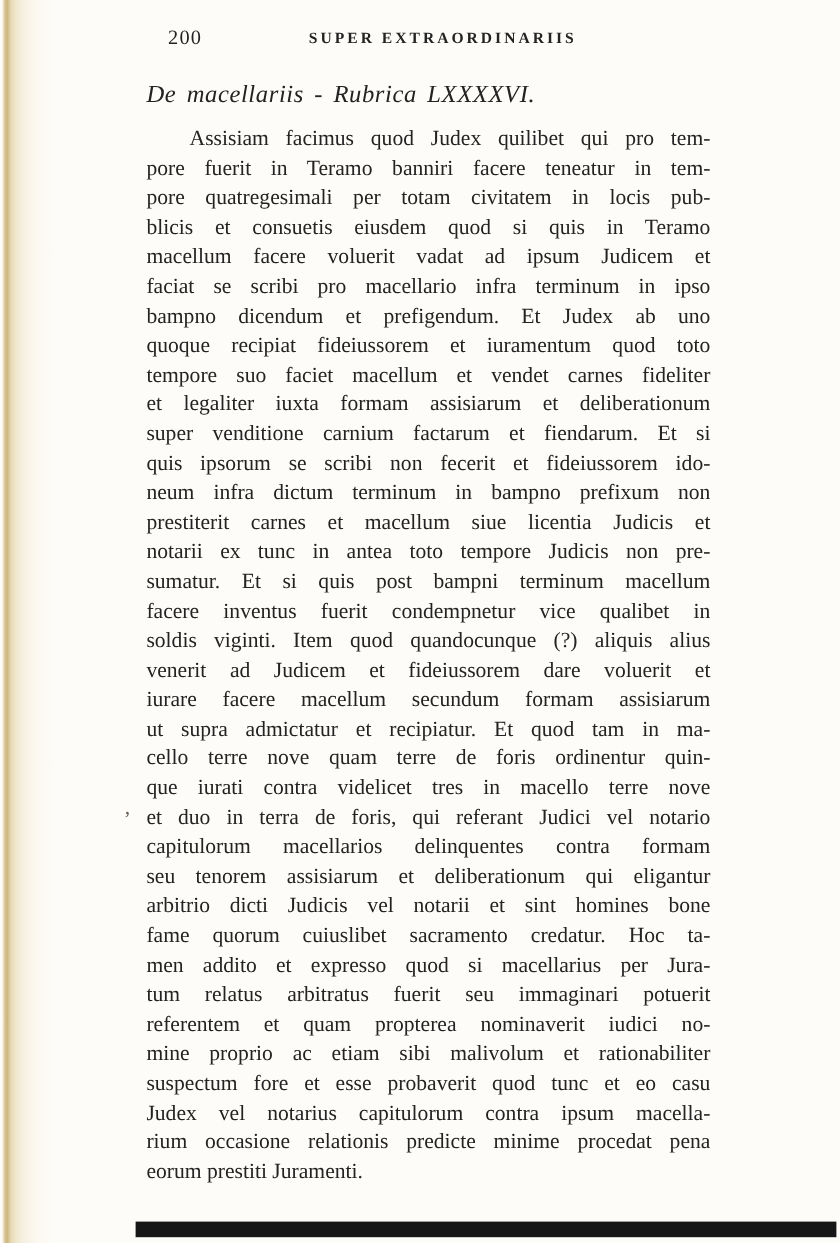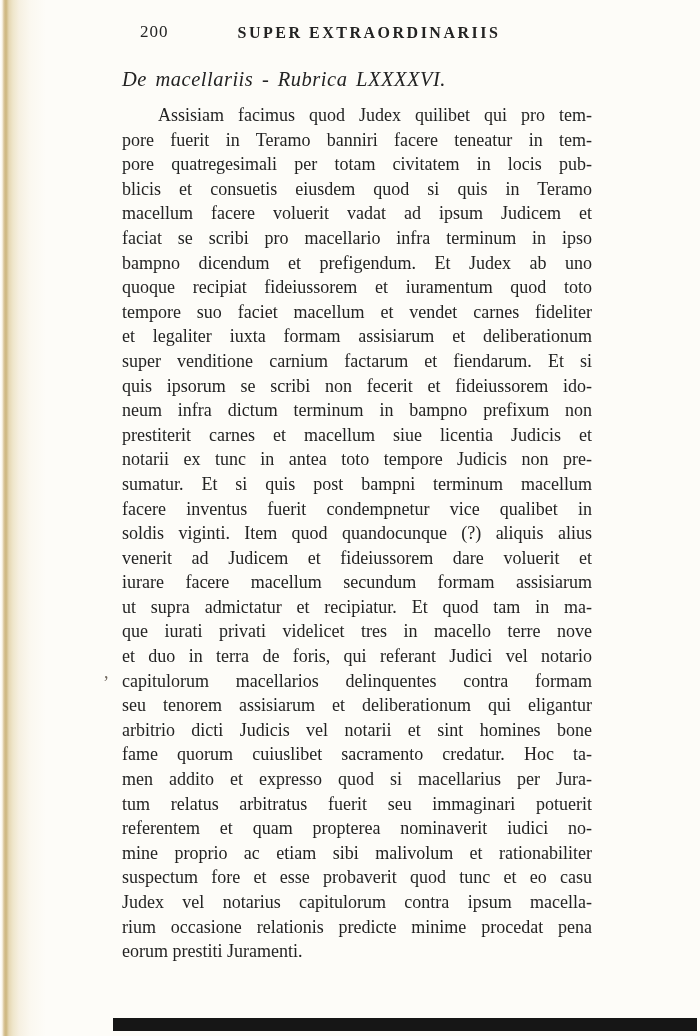--- a/index.html
+++ b/index.html
@@ -45,21 +45,21 @@
     top: 0;
     font-size: 17px;
     letter-spacing: 1px;
   }
   .running-head {
     position: absolute;
     left: 0;
     top: 2px;
     width: 100%;
     text-align: center;
-    font-size: 16px;
+    font-size: 13px;
     font-weight: bold;
     letter-spacing: 2.5px;
   }
 
   .chapter-title {
     position: absolute;
     left: 122px;
     top: 68px;
     width: 470px;
     text-align: left;
@@ -132,21 +132,22 @@
     <div class="body-line">quis ipsorum se scribi non fecerit et fideiussorem ido-</div>
     <div class="body-line">neum infra dictum terminum in bampno prefixum non</div>
     <div class="body-line">prestiterit carnes et macellum siue licentia Judicis et</div>
     <div class="body-line">notarii ex tunc in antea toto tempore Judicis non pre-</div>
     <div class="body-line">sumatur. Et si quis post bampni terminum macellum</div>
     <div class="body-line">facere inventus fuerit condempnetur vice qualibet in</div>
     <div class="body-line">soldis viginti. Item quod quandocunque (?) aliquis alius</div>
     <div class="body-line">venerit ad Judicem et fideiussorem dare voluerit et</div>
     <div class="body-line">iurare facere macellum secundum formam assisiarum</div>
     <div class="body-line">ut supra admictatur et recipiatur. Et quod tam in ma-</div>
-    <div class="body-line">que iurati privati videlicet tres in macello terre nove</div>
+    <div class="body-line">cello terre nove quam terre de foris ordinentur quin-</div>
+    <div class="body-line">que iurati contra videlicet tres in macello terre nove</div>
     <div class="body-line">et duo in terra de foris, qui referant Judici vel notario</div>
     <div class="body-line">capitulorum macellarios delinquentes contra formam</div>
     <div class="body-line">seu tenorem assisiarum et deliberationum qui eligantur</div>
     <div class="body-line">arbitrio dicti Judicis vel notarii et sint homines bone</div>
     <div class="body-line">fame quorum cuiuslibet sacramento credatur. Hoc ta-</div>
     <div class="body-line">men addito et expresso quod si macellarius per Jura-</div>
     <div class="body-line">tum relatus arbitratus fuerit seu immaginari potuerit</div>
     <div class="body-line">referentem et quam propterea nominaverit iudici no-</div>
     <div class="body-line">mine proprio ac etiam sibi malivolum et rationabiliter</div>
     <div class="body-line">suspectum fore et esse probaverit quod tunc et eo casu</div>

